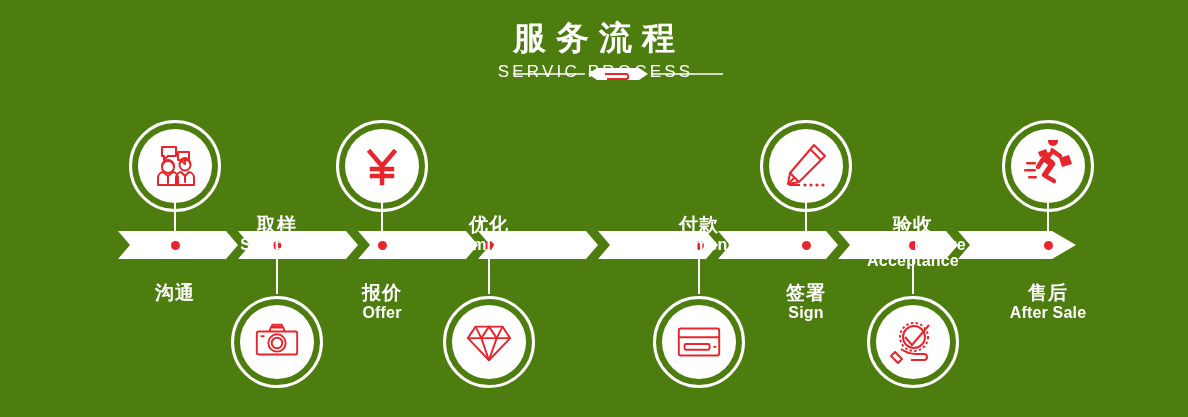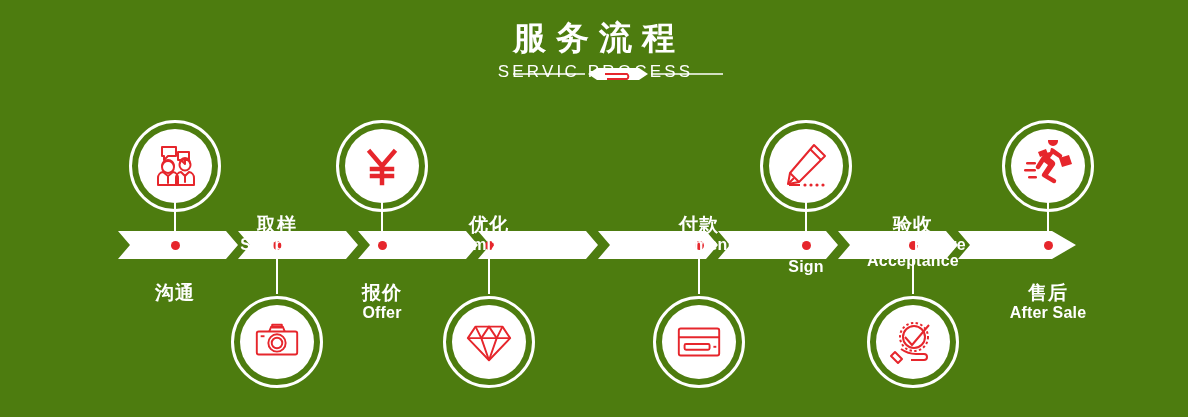--- a/index.html
+++ b/index.html
@@ -307,20 +307,21 @@
           <g fill="#e6262c">
             <circle cx="25" cy="45" r="1.6"></circle>
             <circle cx="31" cy="45" r="1.6"></circle>
             <circle cx="37" cy="45" r="1.6"></circle>
             <circle cx="43" cy="45" r="1.6"></circle>
           </g>
         </svg>
       </div>
     </div>
     <div class="labels below">
+      <div class="lab-cn">签署</div>
       <div class="lab-en">Sign</div>
     </div>
   </div>
 
   <div class="step" style="left:913px">
     <div class="stem down"></div>
     <div class="node-dot"></div>
     <div class="badge down">
       <div class="badge-inner">
         <svg width="52" height="52" viewBox="0 0 52 52">

